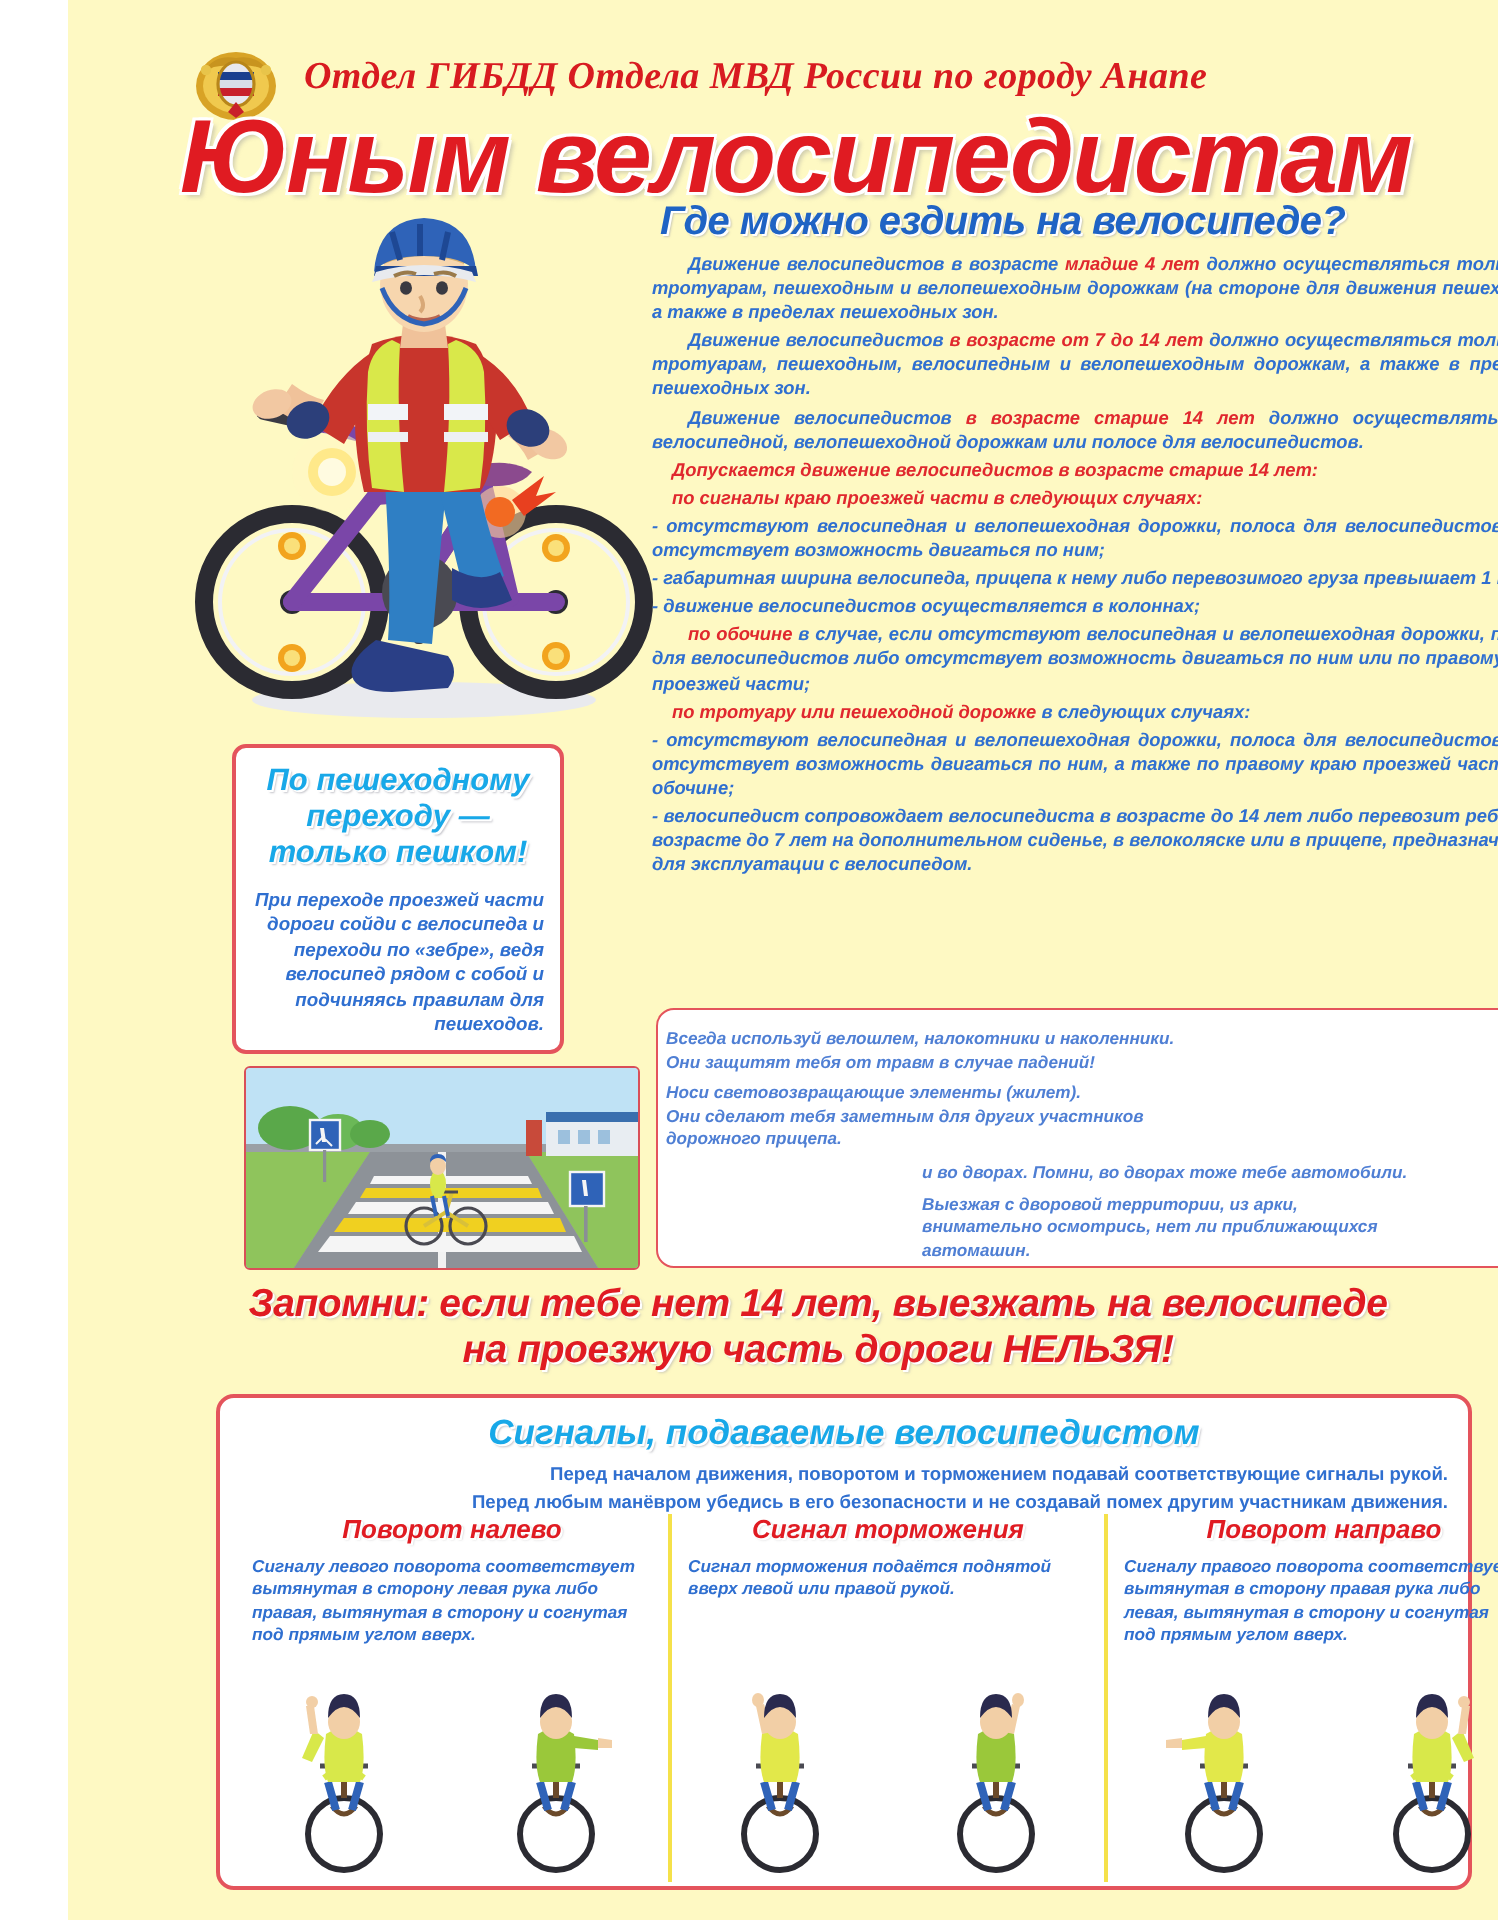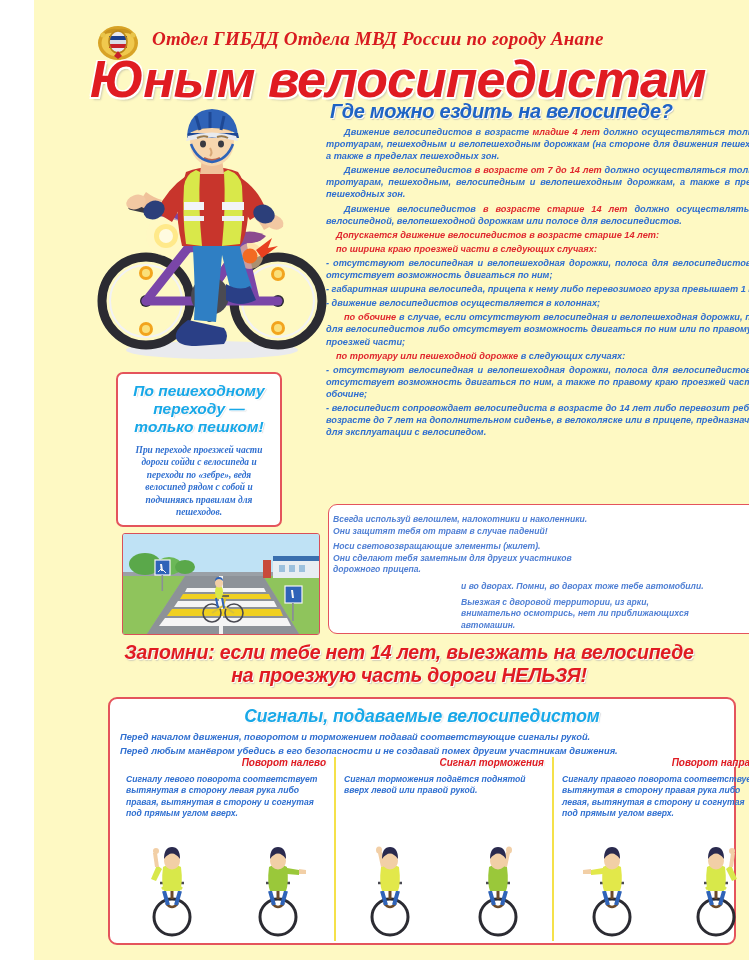--- a/index.html
+++ b/index.html
@@ -135,27 +135,27 @@
     font-weight: bold;
     font-style: italic;
     font-size: 15.5px;
     line-height: 18px;
     color: #18a8e8;
     text-align: center;
     text-shadow: 1px 1px 0 #ffffff, 1.4px 1.4px 1px rgba(150,150,160,0.55);
     margin: 2px 0 8px 0;
   }
   .ped-body {
-    font-family: Liberation Serif, serif;
+    font-family: Liberation Sans, sans-serif;
     font-weight: bold;
     font-style: italic;
     font-size: 9.4px;
     line-height: 12.4px;
     color: #2f6fd0;
-    text-align: center;
+    text-align: right;
     margin: 0;
   }
   .crosswalk-photo {
     position: absolute;
     left: 88px; top: 533px;
     width: 196px; height: 100px;
     border: 1.5px solid #d94f58;
     border-radius: 3px;
     overflow: hidden;
     background: #cfe5f5;
@@ -223,48 +223,47 @@
     font-style: italic;
     font-size: 17.5px;
     color: #18a8e8;
     text-align: center;
     text-shadow: 1px 1px 0 #ffffff, 1.4px 1.4px 1px rgba(150,150,160,0.5);
     margin: 1px 0 4px 0;
   }
   .signals-sub {
     font-family: "Liberation Sans", sans-serif;
     font-weight: bold;
-    font-style: italic;
     font-size: 9.3px;
     line-height: 13.5px;
     color: #2f6fd0;
-    text-align: left;
+    text-align: right;
     margin: 0;
   }
   .signal-cols {
     position: absolute;
     left: 8px; top: 58px;
     width: 652px;
     height: 184px;
     display: flex;
   }
   .signal-col {
     flex: 1 1 0;
     position: relative;
     padding: 0 8px;
     box-sizing: border-box;
   }
   .signal-col + .signal-col { border-left: 2.5px solid #f5e14a; }
   .signal-head {
     font-family: "Liberation Sans", sans-serif;
     font-weight: bold;
     font-style: italic;
-    font-size: 10px;
+    font-size: 13px;
     color: #e01b22;
-    text-align: right;
+    text-align: center;
     text-shadow: 1px 1px 0 #ffffff, 1.2px 1.2px 1px rgba(165,165,170,0.5);
     margin: 0 0 6px 0;
   }
   .signal-text {
     font-family: "Liberation Sans", sans-serif;
     font-weight: bold;
     font-style: italic;
     font-size: 8.6px;
     line-height: 11.4px;
     color: #2f6fd0;
@@ -406,21 +405,21 @@
     <div class="rules-heading">Где можно ездить на велосипеде?</div>
 
     <p class="rule-p"><span>Движение велосипедистов в возрасте </span><span class="hl">младше 4 лет</span><span> должно осуществляться только по тротуарам, пешеходным и велопешеходным дорожкам (на стороне для движения пешеходов), а также в пределах пешеходных зон.</span></p>
 
     <p class="rule-p"><span>Движение велосипедистов </span><span class="hl">в возрасте от 7 до 14 лет</span><span> должно осуществляться только по тротуарам, пешеходным, велосипедным и велопешеходным дорожкам, а также в пределах пешеходных зон.</span></p>
 
     <p class="rule-p"><span>Движение велосипедистов </span><span class="hl">в возрасте старше 14 лет</span><span> должно осуществляться по велосипедной, велопешеходной дорожкам или полосе для велосипедистов.</span></p>
 
     <p class="rule-sub"><span class="hl">Допускается движение велосипедистов в возрасте старше 14 лет:</span></p>
 
-    <p class="rule-sub"><span class="hl">по ширина краю проезжей части в следующих случаях:</span></p>
+    <p class="rule-sub"><span class="hl">по сигналы краю проезжей части в следующих случаях:</span></p>
 
     <p class="rule-p noindent">- отсутствуют велосипедная и велопешеходная дорожки, полоса для велосипедистов либо отсутствует возможность двигаться по ним;</p>
     <p class="rule-p noindent">- габаритная ширина велосипеда, прицепа к нему либо перевозимого груза превышает 1 м;</p>
     <p class="rule-p noindent">- движение велосипедистов осуществляется в колоннах;</p>
 
     <p class="rule-p"><span class="hl">по обочине</span><span> в случае, если отсутствуют велосипедная и велопешеходная дорожки, полоса для велосипедистов либо отсутствует возможность двигаться по ним или по правому краю проезжей части;</span></p>
 
     <p class="rule-sub"><span class="hl">по тротуару или пешеходной дорожке</span><span> в следующих случаях:</span></p>
 
     <p class="rule-p noindent">- отсутствуют велосипедная и велопешеходная дорожки, полоса для велосипедистов либо отсутствует возможность двигаться по ним, а также по правому краю проезжей части или обочине;</p>

